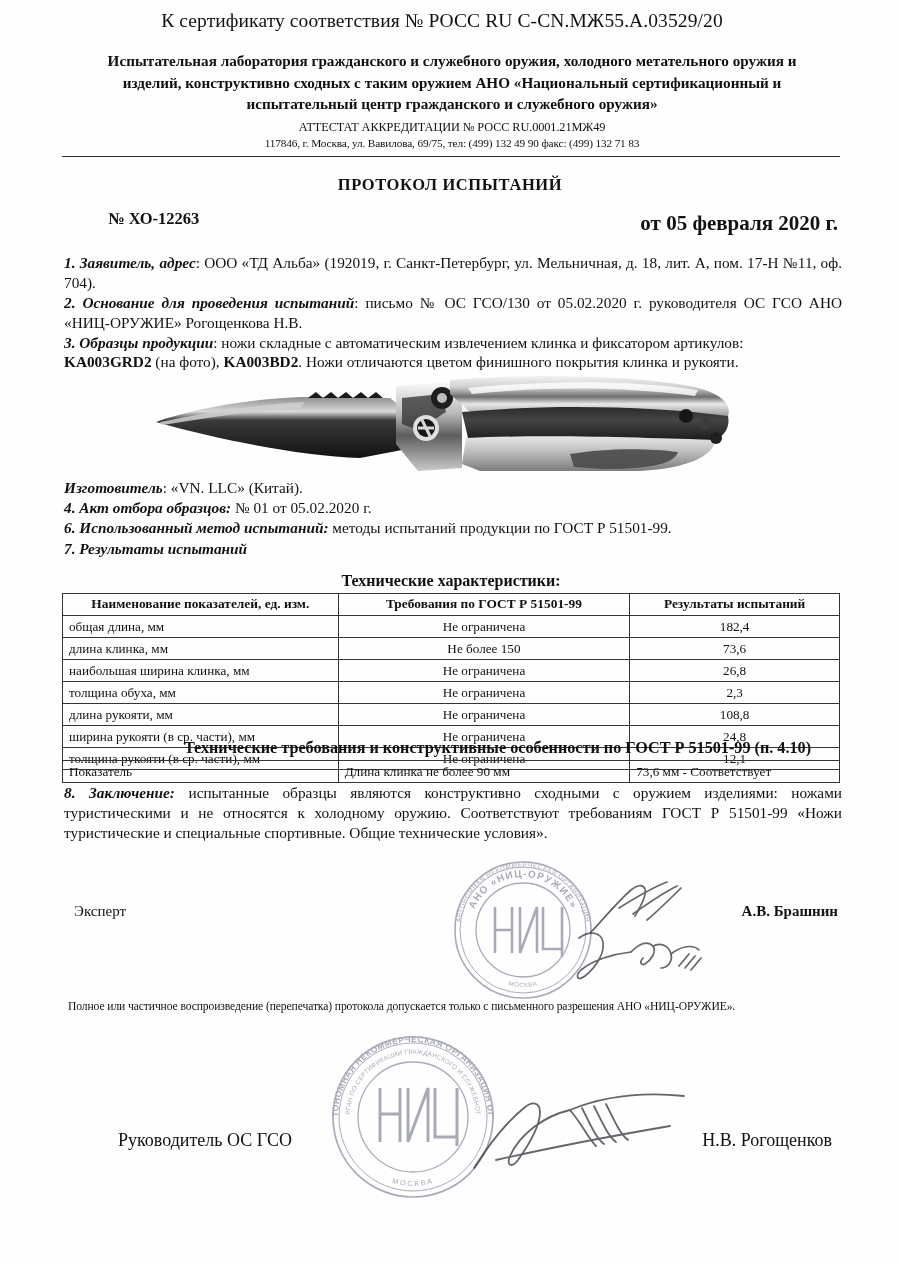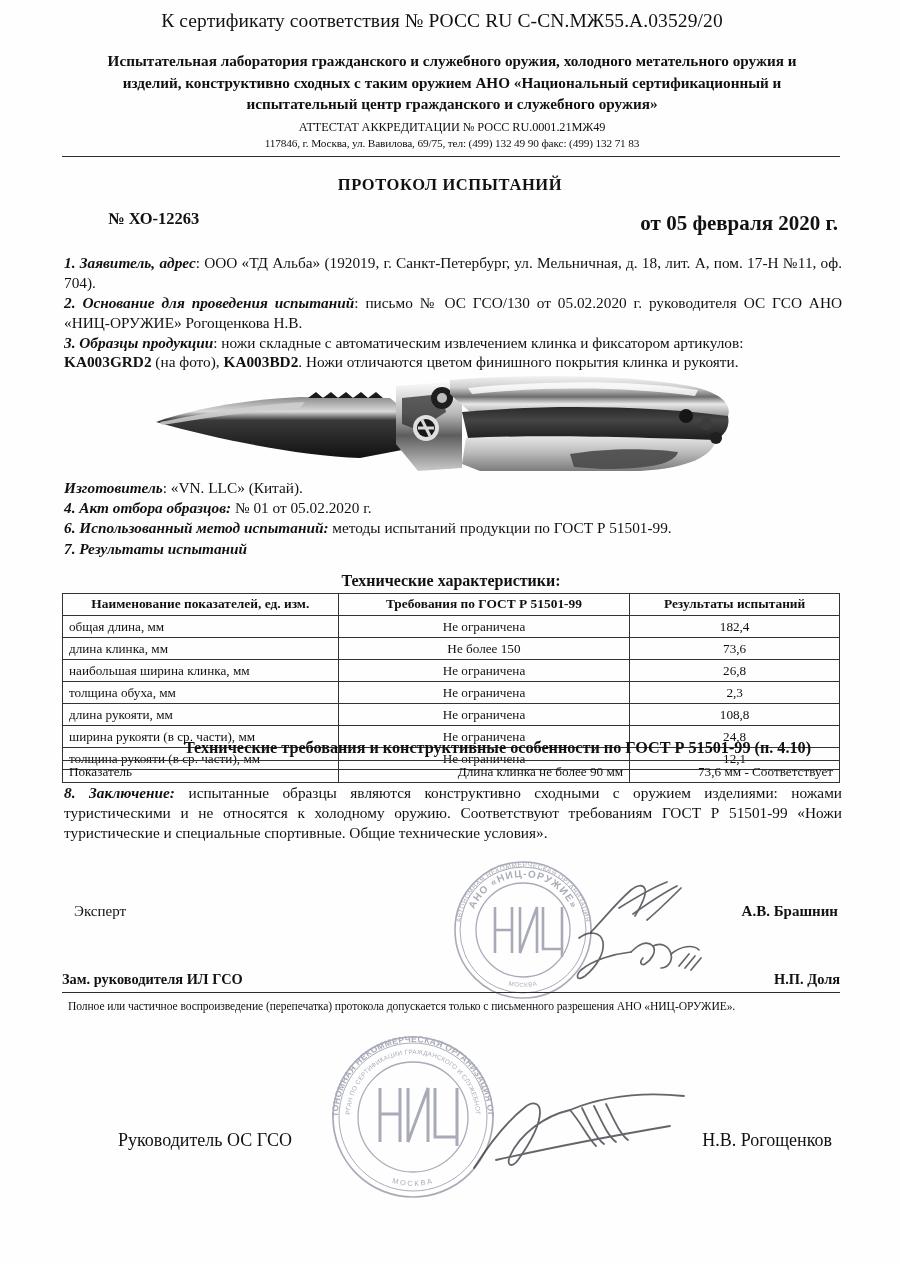--- a/index.html
+++ b/index.html
@@ -143,21 +143,21 @@
     border-collapse: collapse;
     font-size: 13.2px;
   }
   table.req td {
     border: 1.1px solid #333;
     padding: 1px 6px;
     height: 19px;
     line-height: 1.05;
   }
   table.req td.c0 { text-align: left; }
-  table.req td.c1, table.req td.c2 { text-align: right; }
+  table.req td.c1, table.req td.c2 { text-align: left; }
 
   .conclusion {
     left: 64px; width: 778px; top: 783px;
     font-size: 15.3px;
     line-height: 1.30;
     text-align: justify;
   }
   .conclusion p { margin: 0; }
 
   
@@ -407,24 +407,20 @@
         <path d="M78,18 C86,14 94,18 96,26 C98,34 92,40 86,40"></path>
         <path d="M96,26 C106,18 118,16 124,22"></path>
         <path d="M104,38 l10,-12 M110,40 l10,-12 M116,42 l10,-12"></path>
       </g>
     </svg>
   </div>
 
   <div class="abs sig-expert-label">Эксперт</div>
   <div class="abs sig-expert-name">А.В. Брашнин</div>
 
-  <div class="abs sig-dep-row">
-    <span class="abs sig-dep-label">Зам. руководителя ИЛ ГСО</span>
-    <span class="abs sig-dep-name">Н.П. Доля</span>
-  </div>
 
   <div class="abs footnote">Полное или частичное воспроизведение (перепечатка) протокола допускается только с письменного разрешения  АНО «НИЦ-ОРУЖИЕ».</div>
 
   <div class="stamp" style="left:318px; top:1022px;">
     <svg viewBox="0 0 190 190" width="190" height="190" xmlns="http://www.w3.org/2000/svg">
       <defs>
         <path id="arcTop2" d="M 20,95 A 75,75 0 0 1 170,95"></path>
         <path id="arcTop2b" d="M 32,95 A 63,63 0 0 1 158,95"></path>
         <path id="arcBot2" d="M 26,95 A 69,69 0 0 0 164,95"></path>
       </defs>

